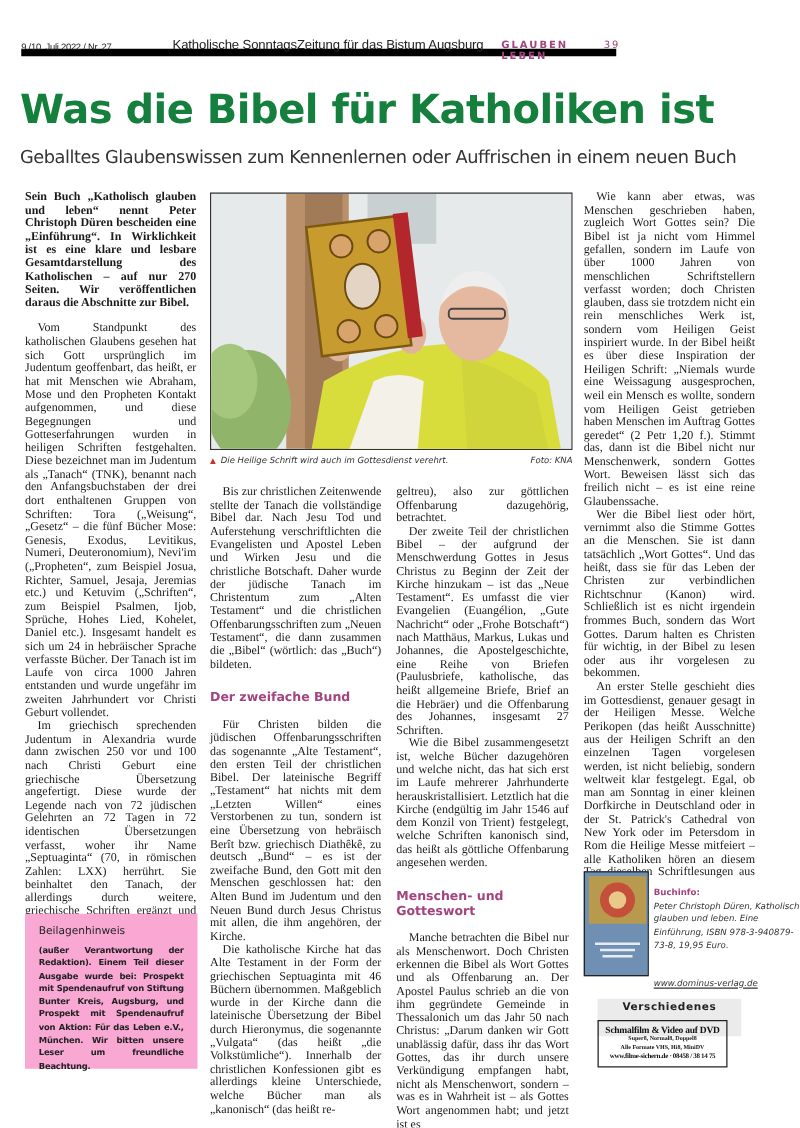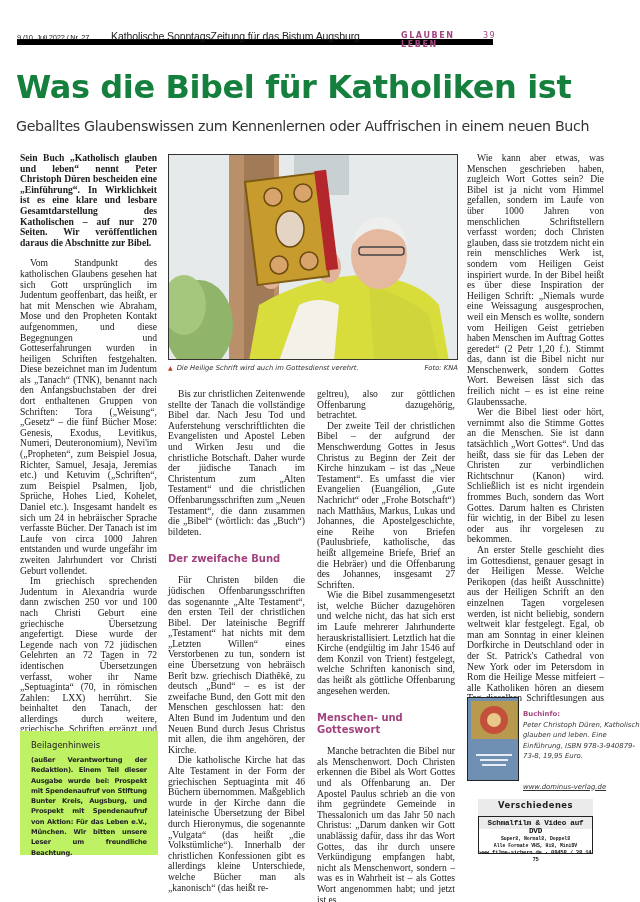--- a/index.html
+++ b/index.html
@@ -1,51 +1,51 @@
 <!DOCTYPE html>
 <html><head>
 <meta charset="utf-8">
 <style>
   * { box-sizing: border-box; margin: 0; padding: 0; }
   html, body { width: 640px; height: 902px; background: #ffffff; overflow: hidden; }
   body { position: relative; font-family: "Liberation Serif", "DejaVu Serif", serif; color: #1a1a1a; }
 
   .header { position: absolute; left: 17px; top: 29px; width: 476px; height: 16px; border-bottom: 6px solid #000000; }
   .header .date { position: absolute; left: 0; top: 4px; font-family: "Liberation Sans", sans-serif; font-size: 7.5px; letter-spacing: -0.2px; color: #222; }
-  .header .paper { position: absolute; left: 94px; top: 1px; font-family: "Liberation Sans", sans-serif; font-size: 10.5px; color: #222; letter-spacing: -0.1px; }
+  .header .paper { position: absolute; left: 121px; top: 1px; font-family: "Liberation Sans", sans-serif; font-size: 10.5px; color: #222; letter-spacing: -0.1px; }
   .header .section { position: absolute; left: 384px; top: 2px; font-family: "DejaVu Sans", sans-serif; font-size: 8px; font-weight: bold; color: #a2447f; letter-spacing: 1.6px; }
   .header .pageno { position: absolute; left: 466px; top: 2px; font-family: "DejaVu Sans", sans-serif; font-size: 8px; font-weight: normal; color: #a2447f; letter-spacing: 1.5px; text-align: right; }
 
   .headline { position: absolute; left: 16px; top: 71px; font-family: "DejaVu Sans", sans-serif; font-weight: bold; font-size: 32px; color: #15803d; letter-spacing: -0.4px; line-height: 1; white-space: nowrap; }
   .subline { position: absolute; left: 16px; top: 118px; font-family: "DejaVu Sans", sans-serif; font-size: 14.2px; color: #333; letter-spacing: -0.35px; white-space: nowrap; }
 
   .col { position: absolute; font-size: 9.6px; line-height: 10.6px; text-align: justify; hyphens: manual; }
   .col p { text-indent: 10px; }
   .col p.noindent { text-indent: 0; }
   .col p.gap { margin-top: 10px; }
 
   .intro { font-weight: bold; text-indent: 0; }
   .subhead { font-family: "DejaVu Sans", sans-serif; font-weight: bold; color: #a2447f; font-size: 10px; line-height: 12px; margin: 16px 0 10px 0; text-align: left; }
 
   .photo { position: absolute; left: 168px; top: 154px; width: 290px; height: 206px; overflow: hidden; border: 1px solid #333; background: #e9ecec; }
   .caption { position: absolute; left: 168px; top: 364px; width: 290px; font-family: "DejaVu Sans", sans-serif; font-style: italic; font-size: 6.8px; color: #333; }
   .caption .tri { color: #c0392b; font-style: normal; margin-right: 4px; font-size: 6px; }
   .caption .credit { position: absolute; right: 0; top: 0; }
 
-  .notice { position: absolute; left: 20px; top: 731px; width: 138px; height: 124px; background: #bef264; padding: 9px 11px; }
+  .notice { position: absolute; left: 20px; top: 731px; width: 138px; height: 124px; background: #f9a8d4; padding: 9px 11px; }
   .notice .ttl { font-family: "DejaVu Sans", sans-serif; font-size: 8.5px; color: #222; margin-bottom: 5px; }
   .notice .txt { font-family: "DejaVu Sans", sans-serif; font-size: 6.7px; line-height: 10.3px; color: #222; text-align: justify; font-weight: bold; letter-spacing: -0.15px; }
 
   .bookcover { position: absolute; left: 467px; top: 697px; width: 52px; height: 84px; border: 1px solid #222; background: #6b8bb0; overflow: hidden; }
   .bookinfo { position: absolute; left: 523px; top: 709px; width: 117px; font-family: "DejaVu Sans", sans-serif; font-size: 6.9px; line-height: 10.5px; color: #333; font-style: italic; }
   .bookinfo .bt { font-style: normal; font-weight: bold; color: #a2447f; }
   .bookinfo .url { text-decoration: underline; margin-top: 20px; }
 
   .misc-head { position: absolute; left: 478px; top: 799px; width: 115px; height: 30px; background: #ebebeb; font-family: "DejaVu Sans", sans-serif; font-weight: bold; font-size: 8.4px; text-align: center; line-height: 13px; color: #222; letter-spacing: 0.5px; }
-  .ad { position: absolute; left: 478px; top: 816px; width: 115px; height: 38px; border: 1px solid #222; text-align: center; font-family: Liberation Mono, monospace; color: #111; }
+  .ad { position: absolute; left: 478px; top: 816px; width: 104px; height: 38px; border: 1px solid #222; text-align: center; font-family: Liberation Serif, serif; color: #111; }
   .ad .a1 { font-size: 7.6px; font-weight: bold; margin-top: 2px; letter-spacing: -0.2px; }
   .ad .a2, .ad .a3 { font-size: 4.8px; font-weight: bold; line-height: 7px; }
   .ad .a4 { font-size: 5.6px; font-weight: bold; letter-spacing: -0.25px; }
 </style>
 </head>
 <body>
 
 <div class="header">
   <span class="date">9./10. Juli 2022 / Nr. 27</span>
   <span class="paper">Katholische SonntagsZeitung für das Bistum Augsburg</span>

